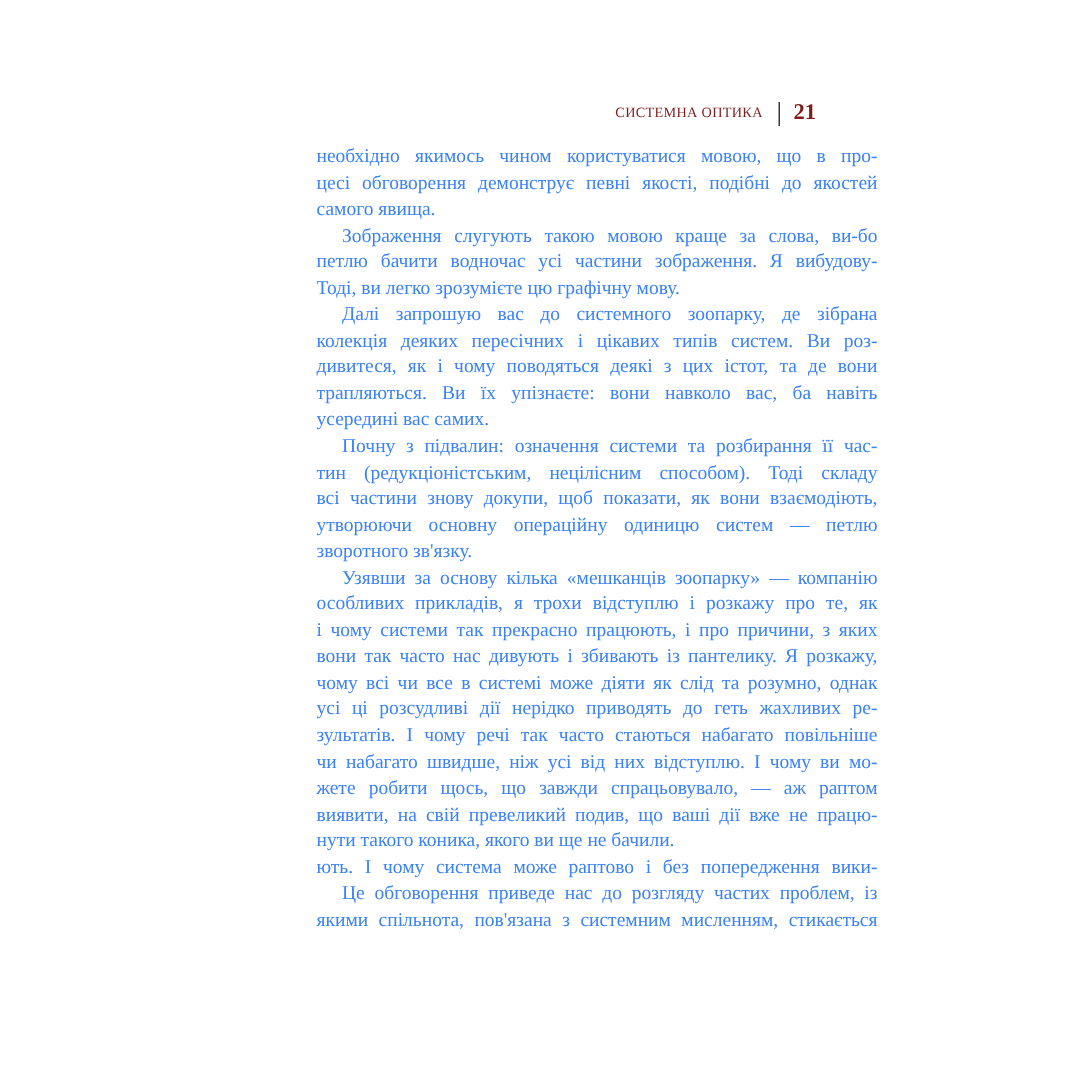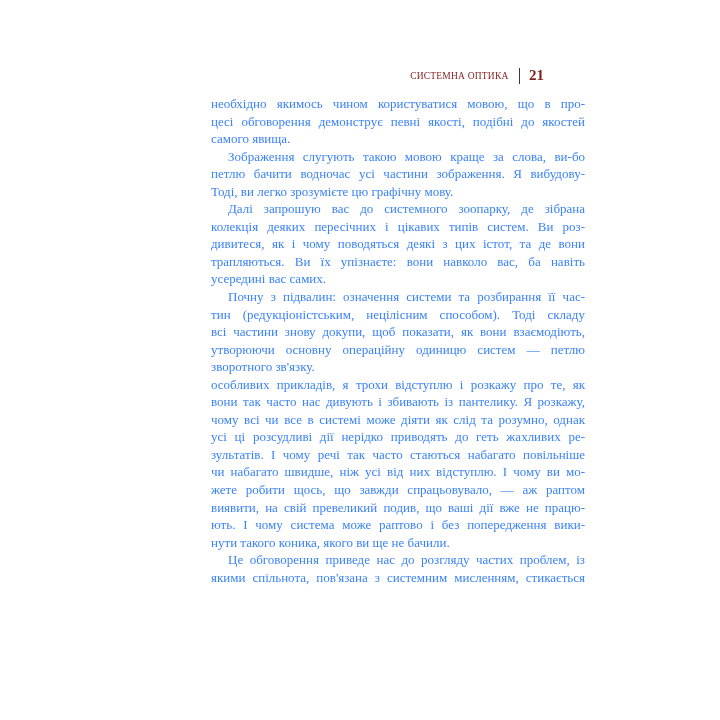--- a/index.html
+++ b/index.html
@@ -106,30 +106,32 @@
 
     <div>
       <span class="line indent">Почну з підвалин: означення системи та розбирання її час-</span>
       <span class="line">тин (редукціоністським, нецілісним способом). Тоді складу</span>
       <span class="line">всі частини знову докупи, щоб показати, як вони взаємодіють,</span>
       <span class="line">утворюючи основну операційну одиницю систем — петлю</span>
       <span class="line last">зворотного зв'язку.</span>
     </div>
 
     <div>
+      <span class="line indent">Узявши за основу кілька «мешканців зоопарку» — компанію</span>
       <span class="line">особливих прикладів, я трохи відступлю і розкажу про те, як</span>
+      <span class="line">і чому системи так прекрасно працюють, і про причини, з яких</span>
       <span class="line">вони так часто нас дивують і збивають із пантелику. Я розкажу,</span>
       <span class="line">чому всі чи все в системі може діяти як слід та розумно, однак</span>
       <span class="line">усі ці розсудливі дії нерідко приводять до геть жахливих ре-</span>
       <span class="line">зультатів. І чому речі так часто стаються набагато повільніше</span>
       <span class="line">чи набагато швидше, ніж усі від них відступлю. І чому ви мо-</span>
       <span class="line">жете робити щось, що завжди спрацьовувало, — аж раптом</span>
       <span class="line">виявити, на свій превеликий подив, що ваші дії вже не працю-</span>
+      <span class="line last">нути такого коника, якого ви ще не бачили.</span>
       <span class="line">ють. І чому система може раптово і без попередження вики-</span>
-      <span class="line last">нути такого коника, якого ви ще не бачили.</span>
     </div>
 
     <div>
       <span class="line indent">Це обговорення приведе нас до розгляду частих проблем, із</span>
       <span class="line">якими спільнота, пов'язана з системним мисленням, стикається</span>
     </div>
   </div>
 
 </div>
 

